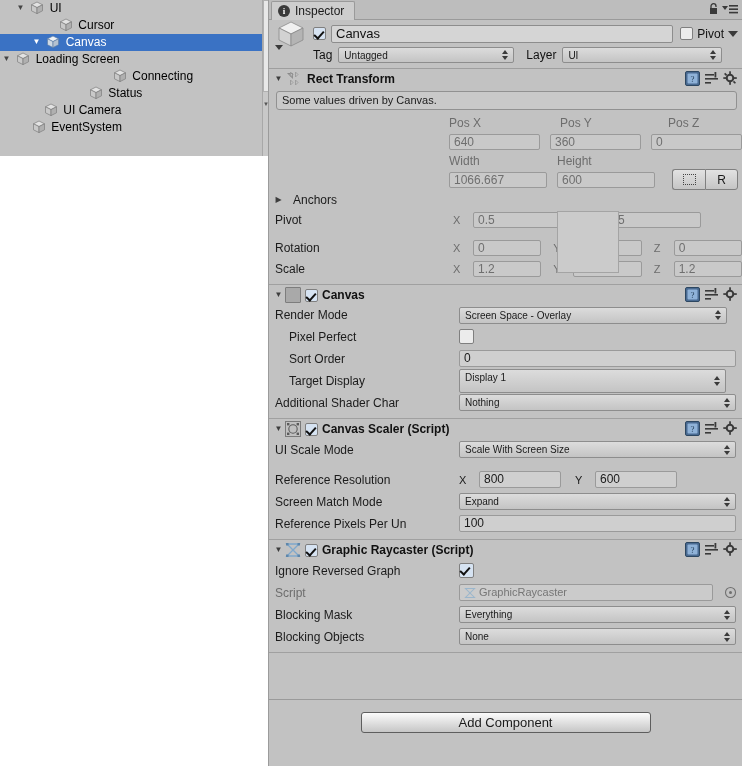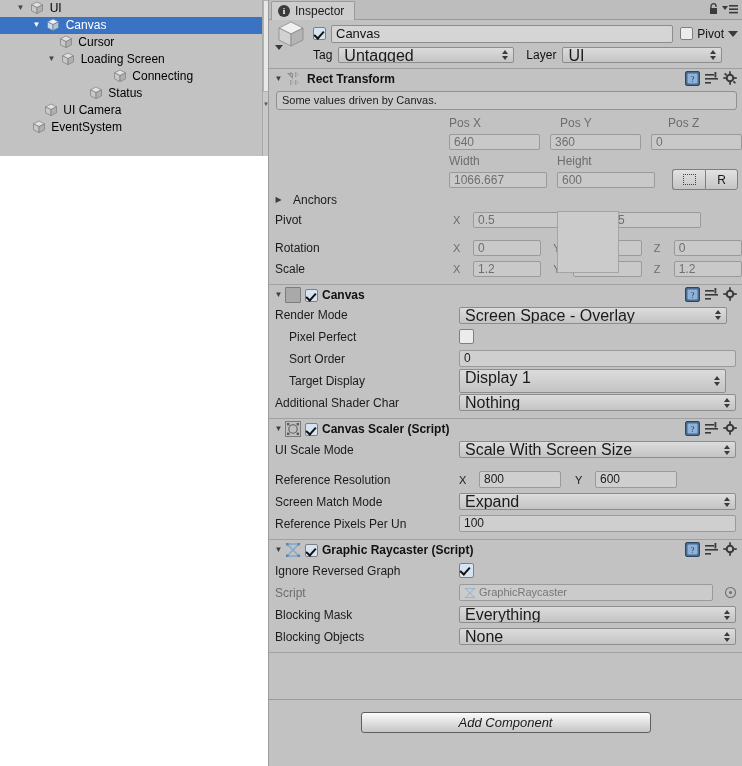--- a/index.html
+++ b/index.html
@@ -127,21 +127,21 @@
   .caret-dn { width: 0; height: 0; border-left: 5px solid transparent;
     border-right: 5px solid transparent; border-top: 6px solid #3a3a3a; }
 
   .gh-row2 { display: flex; align-items: center; height: 17px; margin-top: 3px; padding-left: 40px; }
   .lbl-inline { font-size: 12px; color: #111; }
 
   .popup {
     height: 16px; background: #cfcfcf;
     border: 1px solid #8d8d8d; border-radius: 2px;
     position: relative; padding: 0 16px 0 5px;
-    line-height: 15px; font-size: 16px; color: #1a1a1a;
+    line-height: 15px; font-size: 10px; color: #1a1a1a;
     overflow: hidden; white-space: nowrap;
     background-image: linear-gradient(#dcdcdc, #c4c4c4);
   }
   .popup .updown {
     position: absolute; right: 4px; top: 50%; transform: translateY(-50%);
     width: 7px; height: 12px;
   }
   .popup .updown::before, .popup .updown::after {
     content: ""; position: absolute; left: 0; width: 0; height: 0;
     border-left: 3.5px solid transparent; border-right: 3.5px solid transparent;
@@ -220,60 +220,60 @@
     position: absolute; left: 0; right: 0; top: 699px;
     border-top: 1px solid #9a9a9a; padding-top: 12px;
     display: flex; justify-content: center;
     background: #c2c2c2; height: 67px;
   }
   #addcomp {
     width: 290px; height: 21px;
     background-image: linear-gradient(#fbfbfb, #c6c6c6);
     border: 1px solid #5e5e5e; border-radius: 3px;
     font-size: 13px; color: #1a1a1a;
-    display: flex; align-items: center; justify-content: center; font-style: italic;
+    display: flex; align-items: center; justify-content: center;
   }
 </style>
 </head>
 <body>
 
 <div id="root">
 
   <div id="hierarchy">
 
     <div class="h-row" style="padding-left:14px">
       <span class="twisty">▼</span>
       <span class="cube"><svg viewBox="0 0 14 14" width="14" height="14">
             <polygon points="7,1 12.5,3.8 7,6.6 1.5,3.8" fill="#e2e2e2" stroke="#7d7d7d" stroke-width="0.7"></polygon>
             <polygon points="1.5,3.8 7,6.6 7,12.6 1.5,9.8" fill="#c9c9c9" stroke="#7d7d7d" stroke-width="0.7"></polygon>
             <polygon points="7,6.6 12.5,3.8 12.5,9.8 7,12.6" fill="#b0b0b0" stroke="#7d7d7d" stroke-width="0.7"></polygon>
           </svg></span>
       <span class="h-label">UI</span>
     </div>
 
+    <div class="h-row" style="padding-left:59px">
+      <span class="cube"><svg viewBox="0 0 14 14" width="14" height="14">
+            <polygon points="7,1 12.5,3.8 7,6.6 1.5,3.8" fill="#e2e2e2" stroke="#7d7d7d" stroke-width="0.7"></polygon>
+            <polygon points="1.5,3.8 7,6.6 7,12.6 1.5,9.8" fill="#c9c9c9" stroke="#7d7d7d" stroke-width="0.7"></polygon>
+            <polygon points="7,6.6 12.5,3.8 12.5,9.8 7,12.6" fill="#b0b0b0" stroke="#7d7d7d" stroke-width="0.7"></polygon>
+          </svg></span>
+      <span class="h-label">Cursor</span>
+    </div>
+
     <div class="h-row selected" style="padding-left:30px">
       <span class="twisty">▼</span>
       <span class="cube"><svg viewBox="0 0 14 14" width="14" height="14">
             <polygon points="7,1 12.5,3.8 7,6.6 1.5,3.8" fill="#eef2f6" stroke="#5e7ea6" stroke-width="0.7"></polygon>
             <polygon points="1.5,3.8 7,6.6 7,12.6 1.5,9.8" fill="#cfd9e4" stroke="#5e7ea6" stroke-width="0.7"></polygon>
             <polygon points="7,6.6 12.5,3.8 12.5,9.8 7,12.6" fill="#b4c1d0" stroke="#5e7ea6" stroke-width="0.7"></polygon>
           </svg></span>
       <span class="h-label">Canvas</span>
     </div>
 
-    <div class="h-row" style="padding-left:59px">
-      <span class="cube"><svg viewBox="0 0 14 14" width="14" height="14">
-            <polygon points="7,1 12.5,3.8 7,6.6 1.5,3.8" fill="#e2e2e2" stroke="#7d7d7d" stroke-width="0.7"></polygon>
-            <polygon points="1.5,3.8 7,6.6 7,12.6 1.5,9.8" fill="#c9c9c9" stroke="#7d7d7d" stroke-width="0.7"></polygon>
-            <polygon points="7,6.6 12.5,3.8 12.5,9.8 7,12.6" fill="#b0b0b0" stroke="#7d7d7d" stroke-width="0.7"></polygon>
-          </svg></span>
-      <span class="h-label">Cursor</span>
-    </div>
-
-    <div class="h-row" style="padding-left:45px">
+    <div class="h-row" style="">
       <span class="twisty">▼</span>
       <span class="cube"><svg viewBox="0 0 14 14" width="14" height="14">
             <polygon points="7,1 12.5,3.8 7,6.6 1.5,3.8" fill="#e2e2e2" stroke="#7d7d7d" stroke-width="0.7"></polygon>
             <polygon points="1.5,3.8 7,6.6 7,12.6 1.5,9.8" fill="#c9c9c9" stroke="#7d7d7d" stroke-width="0.7"></polygon>
             <polygon points="7,6.6 12.5,3.8 12.5,9.8 7,12.6" fill="#b0b0b0" stroke="#7d7d7d" stroke-width="0.7"></polygon>
           </svg></span>
       <span class="h-label">Loading Screen</span>
     </div>
 
     <div class="h-row" style="padding-left:113px">

